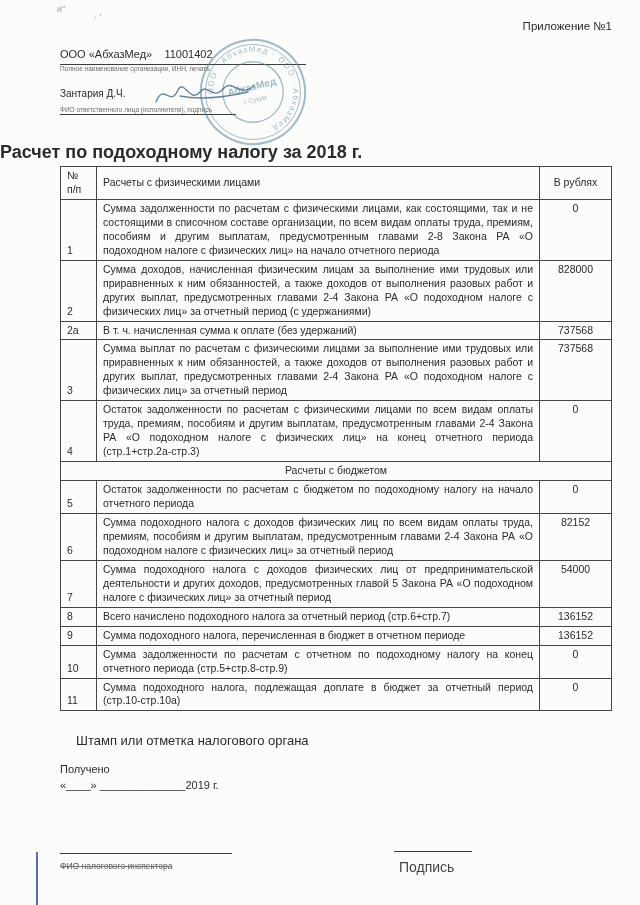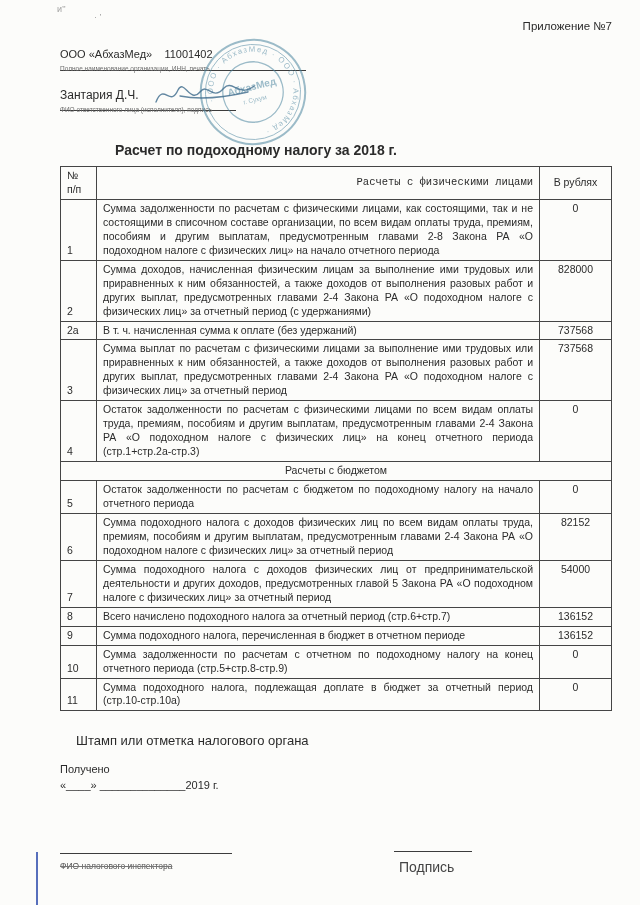--- a/index.html
+++ b/index.html
@@ -5,42 +5,42 @@
   html,body{margin:0;padding:0;background:#e8e8e6;}
   .sheet{
     position:relative;width:640px;height:905px;margin:0 auto;
     background:#fcfcfa;overflow:hidden;
     font-family:"Liberation Sans", sans-serif;color:#2b2b2b;
   }
   .abs{position:absolute;}
   .scan-mark{color:#8a8a8a;font-size:9px;opacity:.8;}
   .appendix{top:20px;right:28px;font-size:11.5px;}
   .org-line{top:48px;left:60px;width:246px;font-size:11px;white-space:pre;
-    border-bottom:1px solid #3c3c3c;padding-bottom:10px;}
+    border-bottom:1px solid #3c3c3c;padding-bottom:4px;}
   .org-caption{top:65px;left:60px;font-size:6.5px;color:#6d6d6d;}
-  .person-line{top:88px;left:60px;width:176px;font-size:12px;
-    border-bottom:1px solid #3c3c3c;padding-bottom:8px;}
+  .person-line{top:88px;left:60px;width:176px;font-size:10px;
+    border-bottom:1px solid #3c3c3c;padding-bottom:15px;}
   .person-caption{top:106px;left:60px;font-size:6.5px;color:#6d6d6d;}
   .stamp{top:28px;left:183px;opacity:.55;transform:rotate(-14deg);}
   .signature{top:74px;left:150px;opacity:.8;}
-  .doc-title{top:142px;left:0;width:512px;text-align:center;
-    font-size:14px;font-weight:bold;}
+  .doc-title{top:142px;left:0;width:512px;text-align:left;
+    font-size:18px;font-weight:bold;}
   table.tax{
     position:absolute;top:166px;left:60px;width:551px;
     border-collapse:collapse;table-layout:fixed;
   }
   table.tax td,table.tax th{
     border:1px solid #454545;font-size:10.5px;line-height:1.33;
     font-weight:normal;padding:2px 6px;
   }
   col.c-num{width:36px;}
   col.c-desc{width:443px;}
   col.c-val{width:72px;}
   th.h-num{text-align:left;vertical-align:top;white-space:pre-line;padding:3px 3px 3px 5px;font-size:10.5px;}
-  th.h-desc{text-align:right;vertical-align:middle;font-size:11px;padding:6px;font-family:Liberation Mono, monospace;}
+  th.h-desc{text-align:left;vertical-align:middle;font-size:11px;padding:6px;}
   th.h-val{text-align:center;vertical-align:middle;font-size:10.5px;}
   td.num-cell{vertical-align:bottom;text-align:left;padding:2px 2px 2px 6px;}
   td.desc-cell{text-align:justify;vertical-align:top;padding:1px 6px 3px 6px;}
   td.value-cell{vertical-align:top;text-align:center;}
   td.section-cell{text-align:center;padding:2px;}
   .stamp-note{top:733px;left:60px;font-size:13px;margin-left:16px;}
   .received{top:763px;left:60px;font-size:11px;}
   .date-line{top:779px;left:60px;font-size:11px;white-space:pre;}
   .line-left{top:853px;left:60px;width:172px;border-bottom:1.4px solid #3c3c3c;height:0;}
   .line-right{top:851px;left:394px;width:78px;border-bottom:1.4px solid #3c3c3c;height:0;}
@@ -50,21 +50,21 @@
   .blue-artifact{top:852px;left:36px;width:2px;height:53px;background:#3a56b0;opacity:.85;}
 </style>
 </head>
 <body>
 
 <div class="sheet">
 
   <div class="abs scan-mark" style="top:4px;left:57px;">и’’</div>
   <div class="abs scan-mark" style="top:12px;left:94px;">·  ’</div>
 
-  <div class="abs appendix">Приложение №7</div>
+  <div class="abs appendix">Приложение №1</div>
 
   <div class="abs org-line">ООО «АбхазМед»    11001402</div>
   <div class="abs org-caption">Полное наименование организации, ИНН, печать</div>
 
   <div class="abs person-line">Зантария Д.Ч.</div>
   <div class="abs person-caption">ФИО ответственного лица (исполнителя), подпись</div>
 
   <svg class="abs stamp" width="140" height="128" viewBox="0 0 140 140">
     <defs>
       <path id="ring-path" d="M70,70 m-44,0 a44,44 0 1,1 88,0 a44,44 0 1,1 -88,0"></path>

